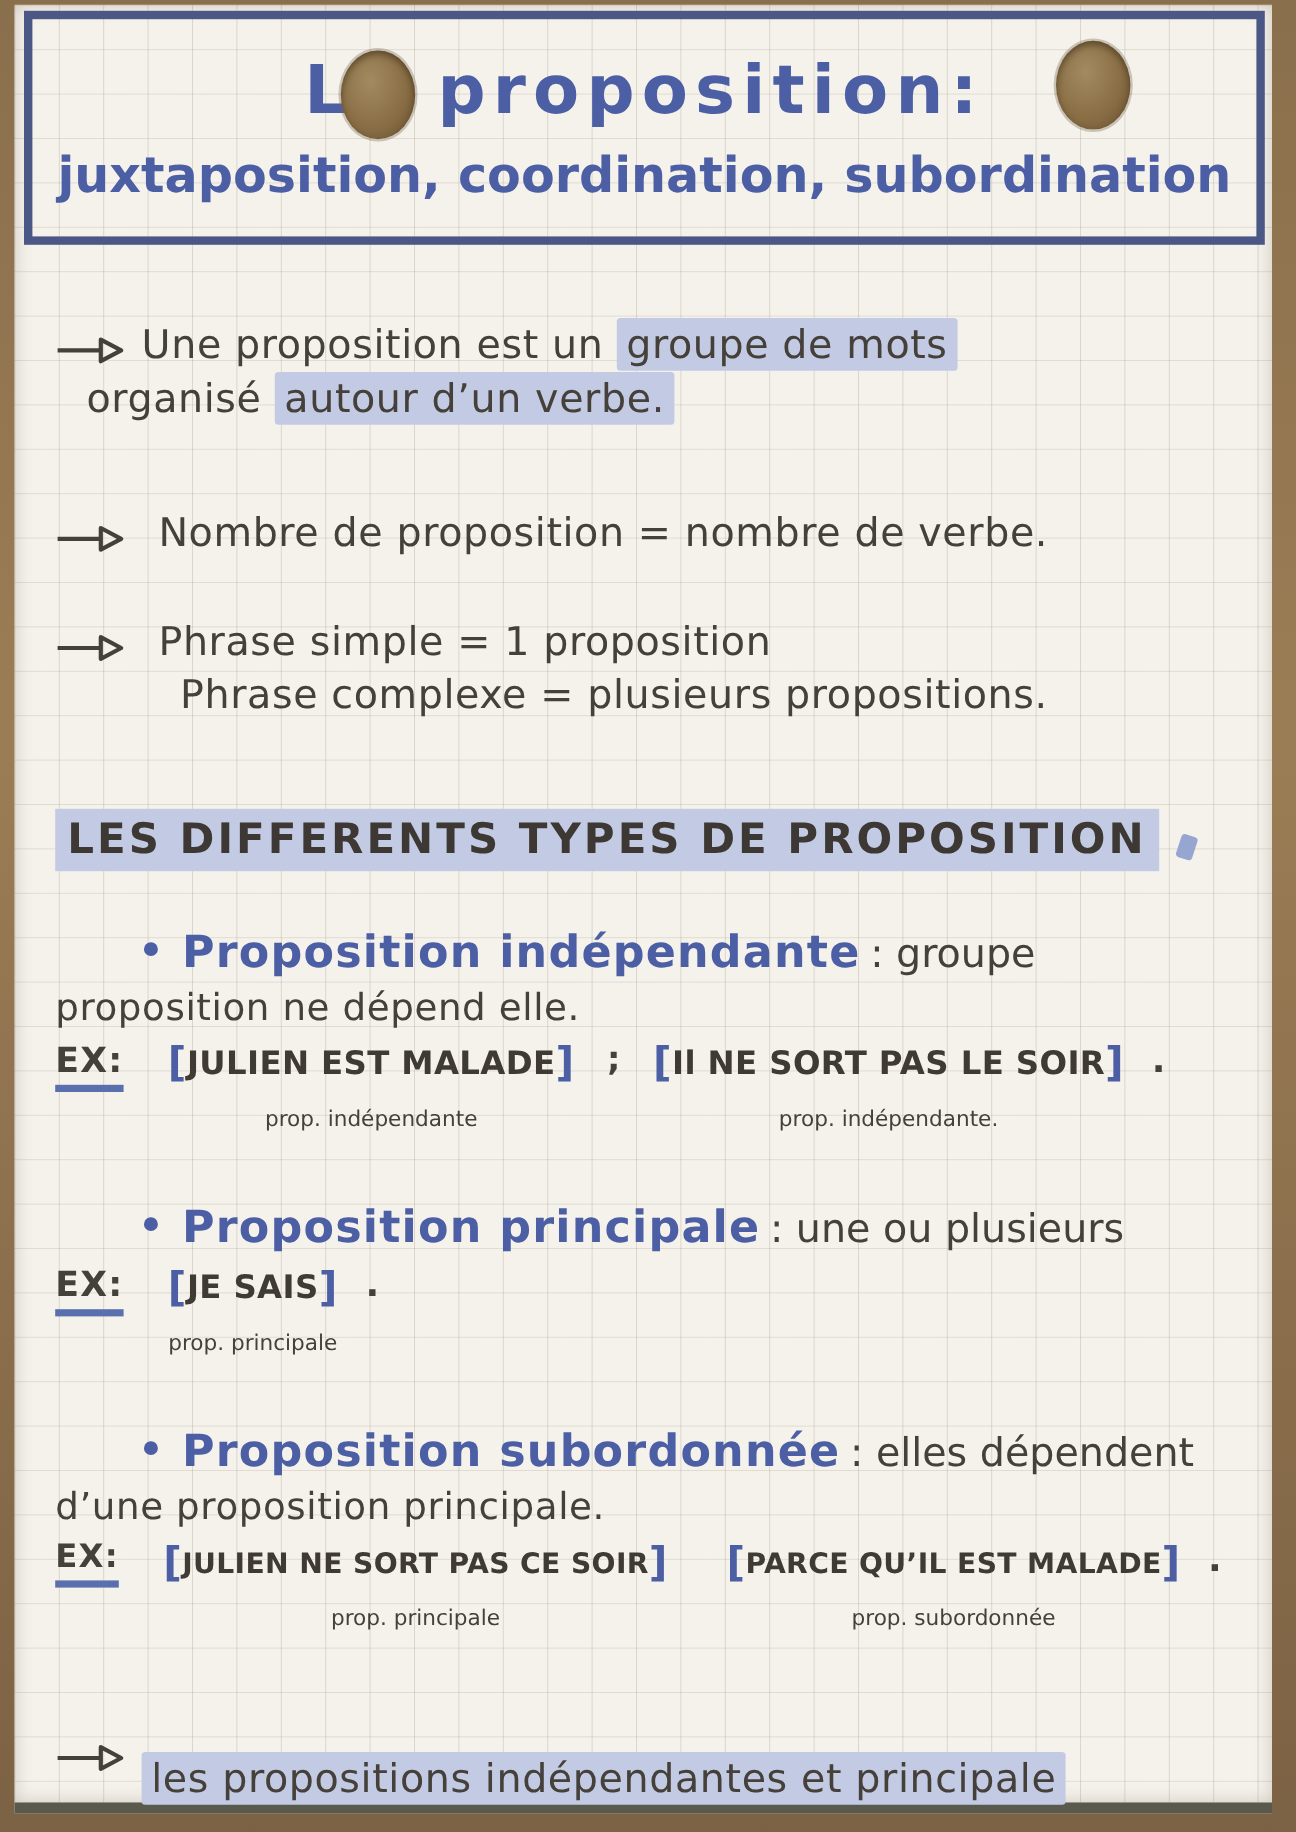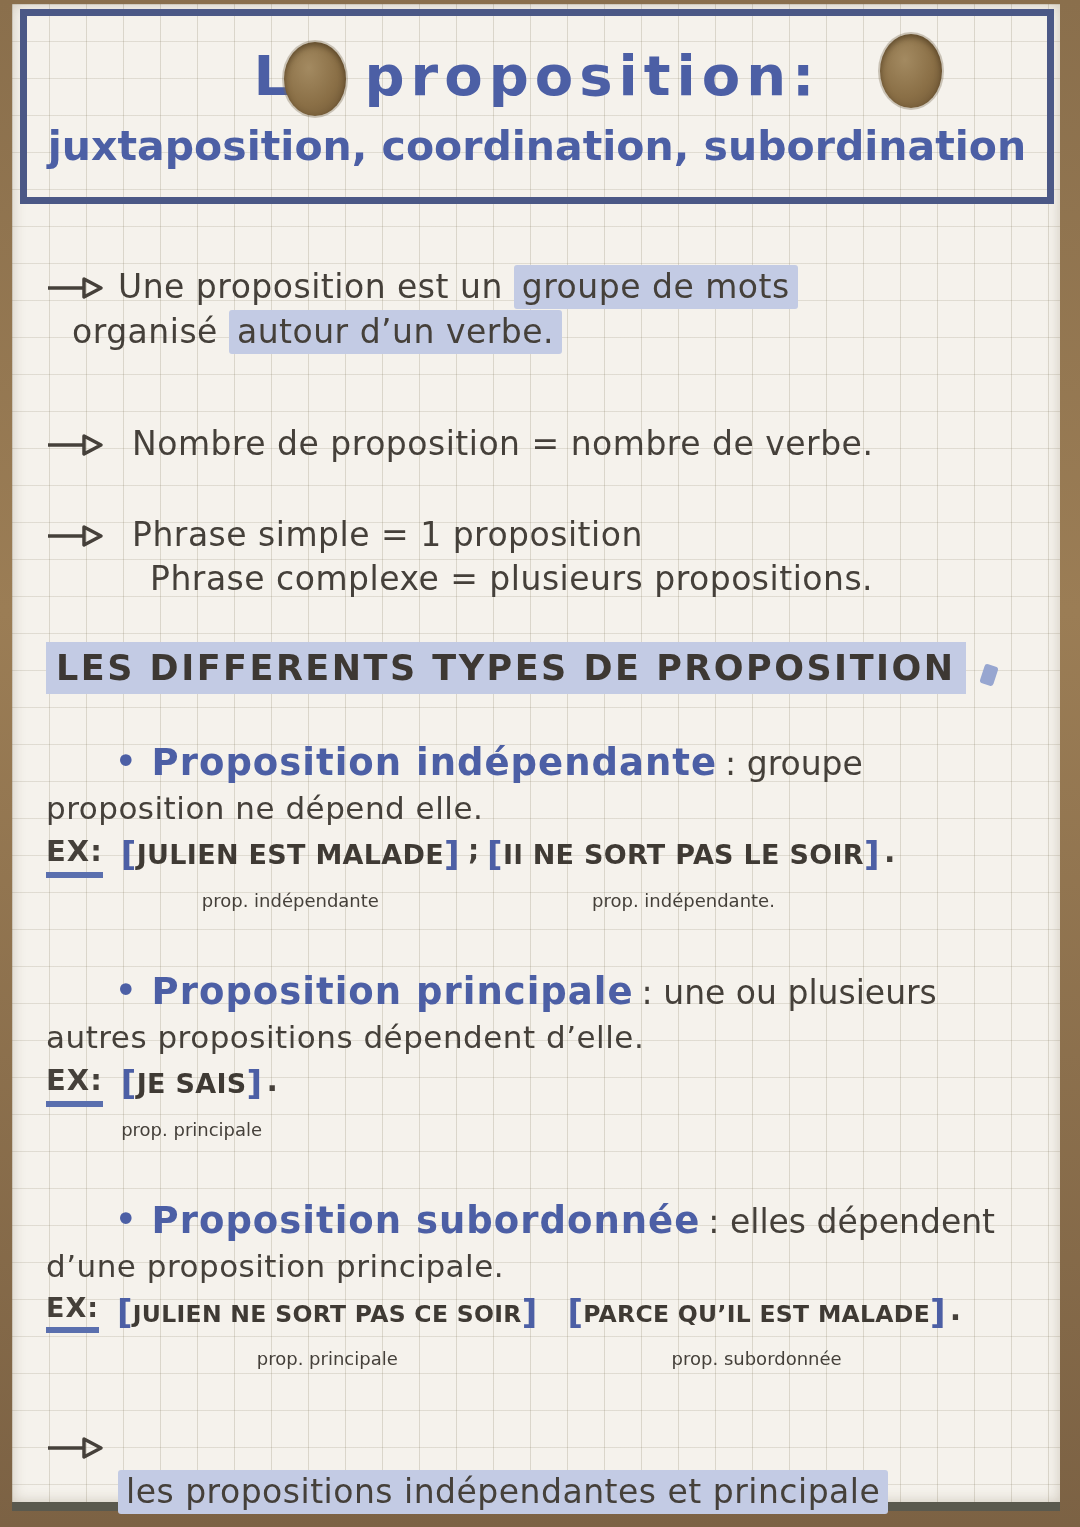--- a/index.html
+++ b/index.html
@@ -37,42 +37,42 @@
     box-shadow:inset 0 3px 6px rgba(50,35,15,.55), 0 0 0 2px rgba(120,105,80,.35);
   }
   .hole.left { left:272px; top:38px; }
   .hole.right { left:868px; top:30px; }
 
   .content { position:absolute; top:215px; left:34px; right:28px; color:#45403a; }
   .hl { background:#c3cbe4; padding:2px 8px 3px 8px; border-radius:3px;
         box-decoration-break:clone; -webkit-box-decoration-break:clone; }
 
   .para { margin-top:42px; }
-  .row { display:flex; align-items:flex-start; }
+  .row { display:flex; align-items:center; }
   .arrow { flex:0 0 auto; margin:10px 14px 0 0; }
   .body-text { font-size:33px; line-height:1.35; letter-spacing:0.5px; }
   .indent1 { margin-left:26px; }
   .indent2 { margin-left:104px; }
 
-  .section-header { margin-top:40px; }
+  .section-header { margin-top:72px; }
   .section-header .hl-band {
     background:#c3cbe4; font-size:35px; letter-spacing:2.5px; font-weight:bold;
     padding:6px 10px; display:inline-block; color:#3d3833;
   }
   .hl-tick { display:inline-block; width:14px; height:20px; background:#97a6d0;
              border-radius:3px; transform:rotate(18deg); margin-left:16px; vertical-align:middle; }
 
   .type-block { margin-top:44px; }
   .type-heading { margin-left:68px; font-size:37px; }
   .type-heading .bullet { color:#4c5fa5; font-size:40px; margin-right:14px; }
   .type-heading .head { color:#4c5fa5; font-weight:bold; letter-spacing:1px; }
   .type-heading .rest { color:#45403a; font-size:33px; margin-left:8px; }
   .type-body { font-size:31px; margin-top:6px; letter-spacing:0.5px; }
 
-  .example { display:flex; align-items:flex-start; margin-top:8px; }
+  .example { display:flex; align-items:flex-start; margin-top:8px;gap:19px; }
   .ex-label {
     font-size:29px; font-weight:bold; letter-spacing:1px; color:#45403a;
     border-bottom:6px solid #5a6fae; padding-bottom:4px; margin-right:18px; flex:0 0 auto;
   }
   .ex-group { text-align:center; }
   .ex-line { font-size:27px; font-weight:600; letter-spacing:0.4px; white-space:nowrap; color:#3f3a34; }
   .ex-line .bracket { color:#4c5fa5; font-size:34px; font-weight:bold; vertical-align:-2px; }
   .ex-sub { font-size:18px; color:#45403a; margin-top:16px; }
   .ex-sep { font-size:28px; font-weight:bold; margin:0 8px; }
   .ex-period { font-size:30px; font-weight:bold; margin-left:4px; }
@@ -157,21 +157,20 @@
           <div class="ex-sub">prop. indépendante.</div>
         </div>
         <span class="ex-period">.</span>
       </div>
     </div>
 
     <div class="type-block" style="margin-top:56px;">
       <div class="type-heading">
         <span class="bullet">•</span><span class="head">Proposition principale</span><span class="rest">: une ou plusieurs</span>
       </div>
-      <div class="type-body">autres propositions dépendent d’elle.</div>
       <div class="example spread">
         <span class="ex-label">EX:</span>
         <div class="ex-group">
           <div class="ex-line"><span class="bracket">[</span><span class="caps-run">JE SAIS</span><span class="bracket">]</span></div>
           <div class="ex-sub">prop. principale</div>
         </div>
         <span class="ex-period">.</span>
       </div>
     </div>
 

